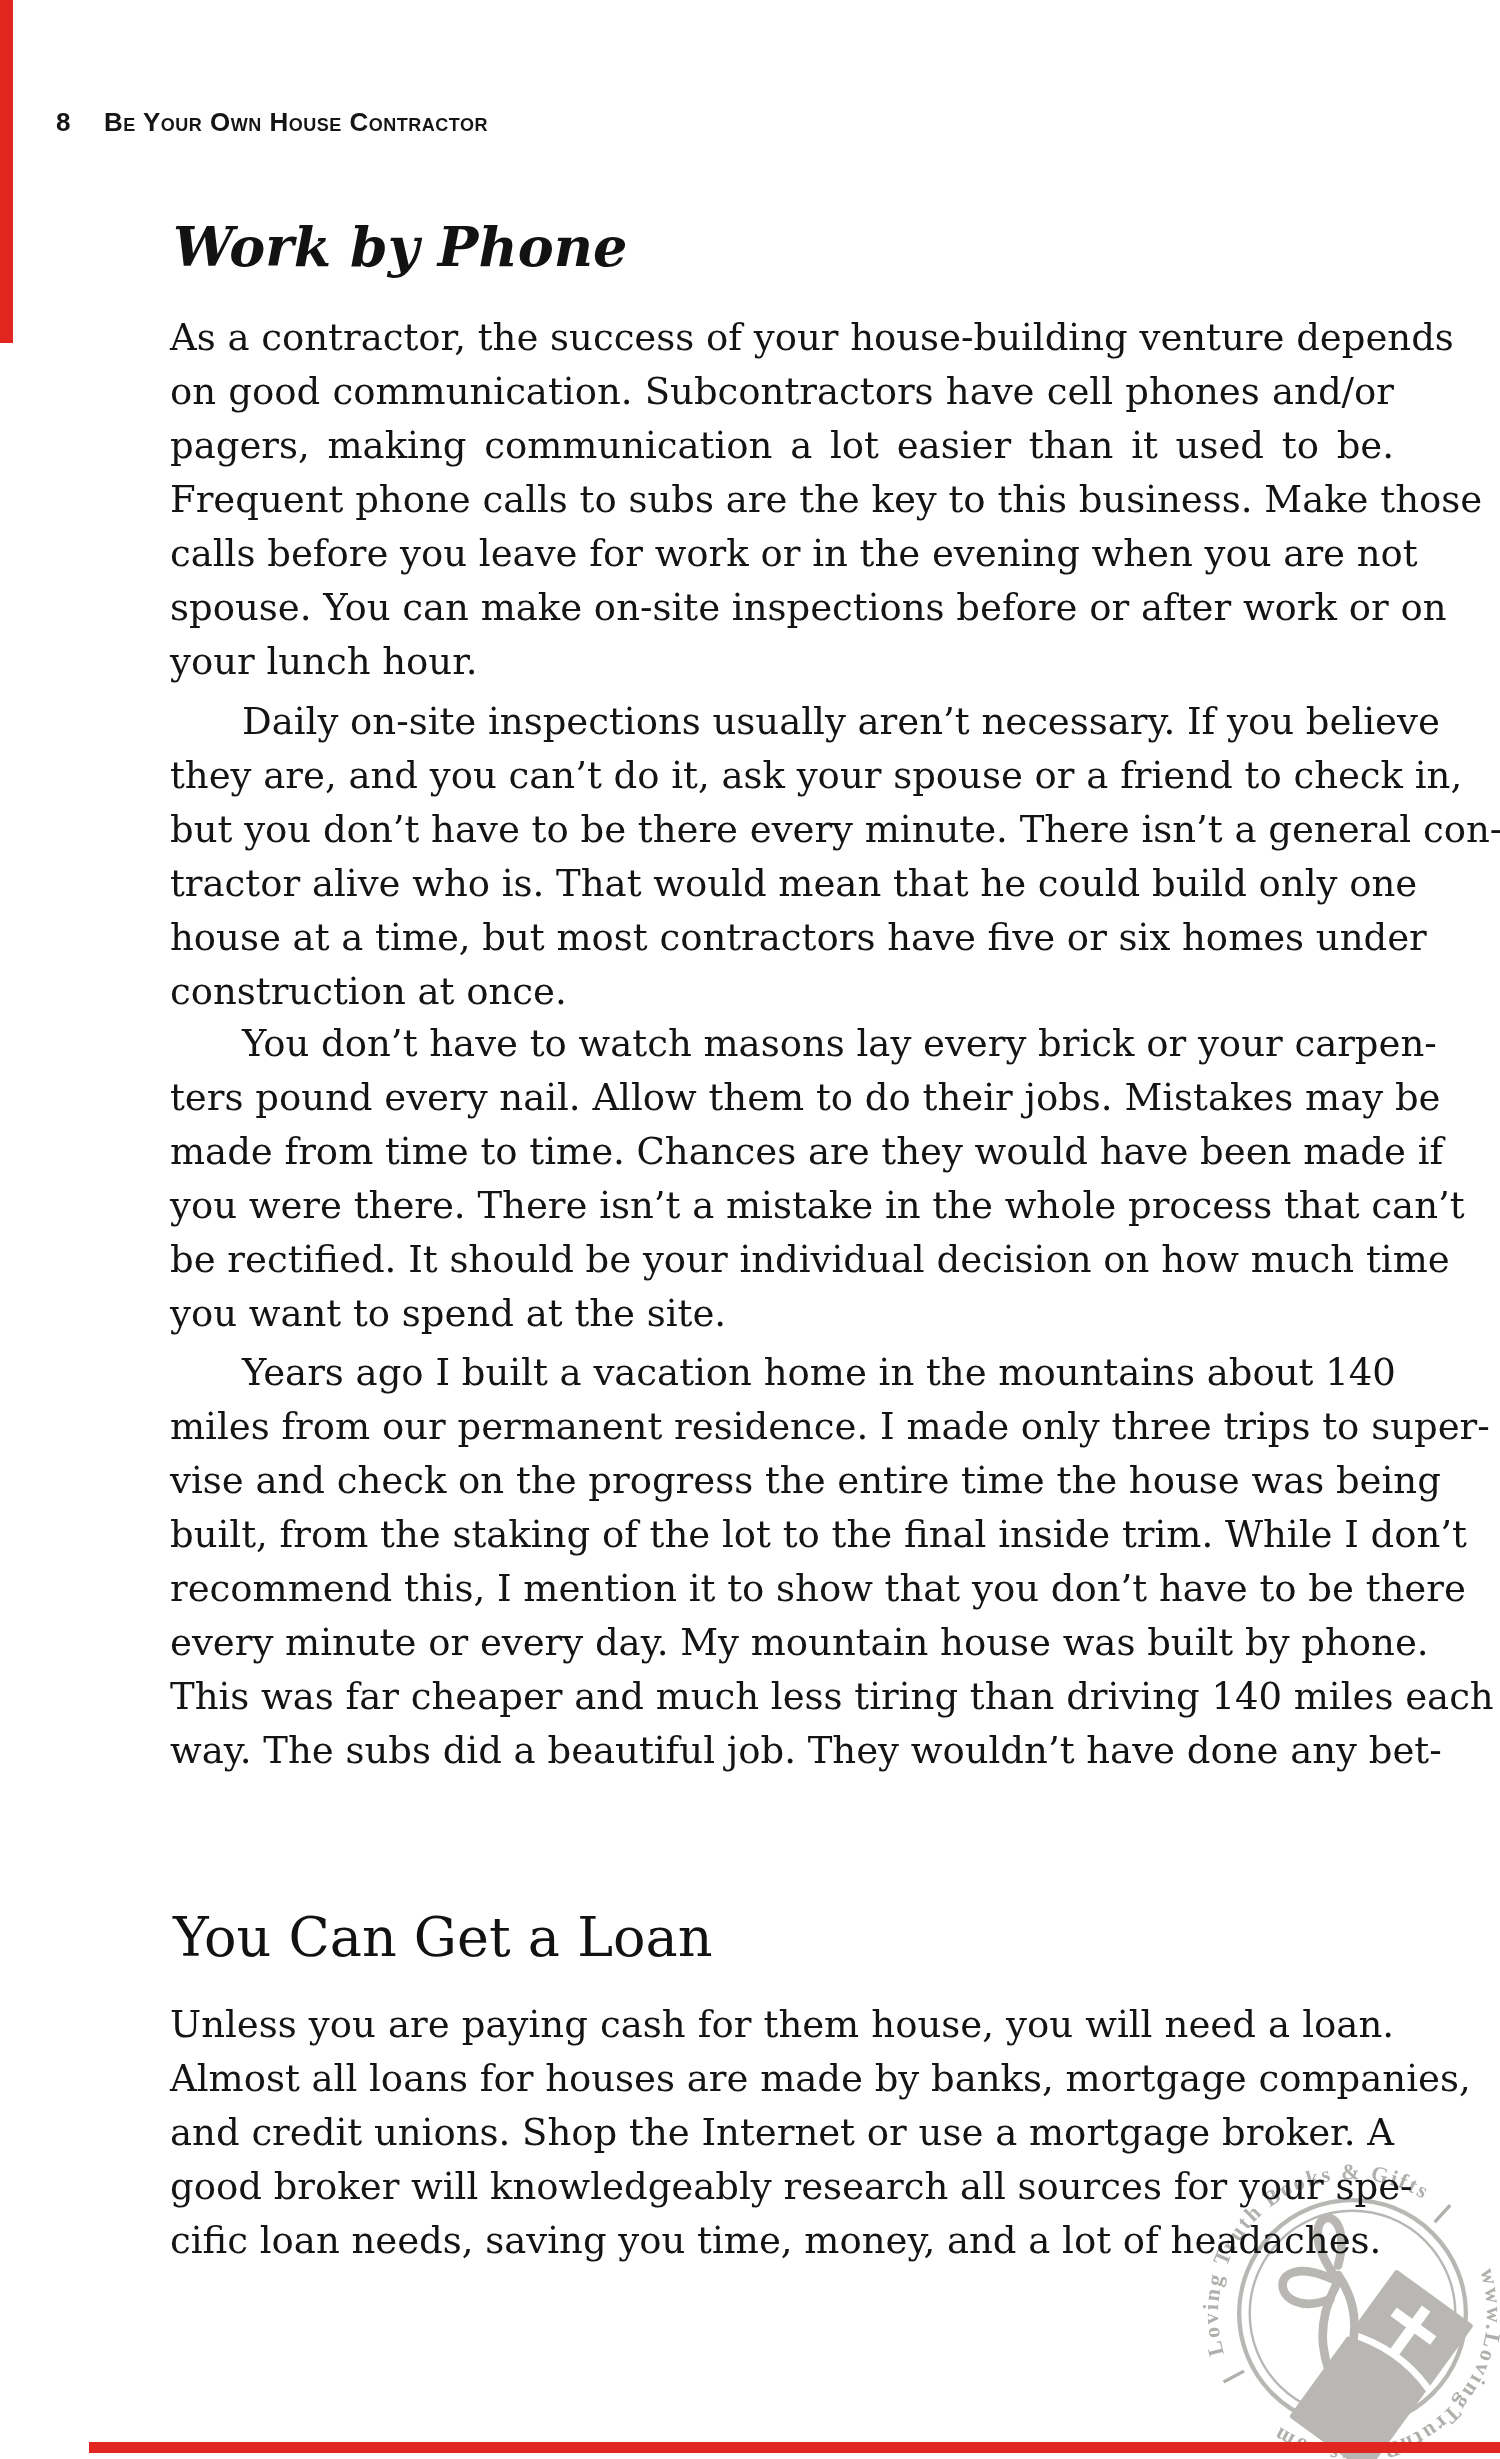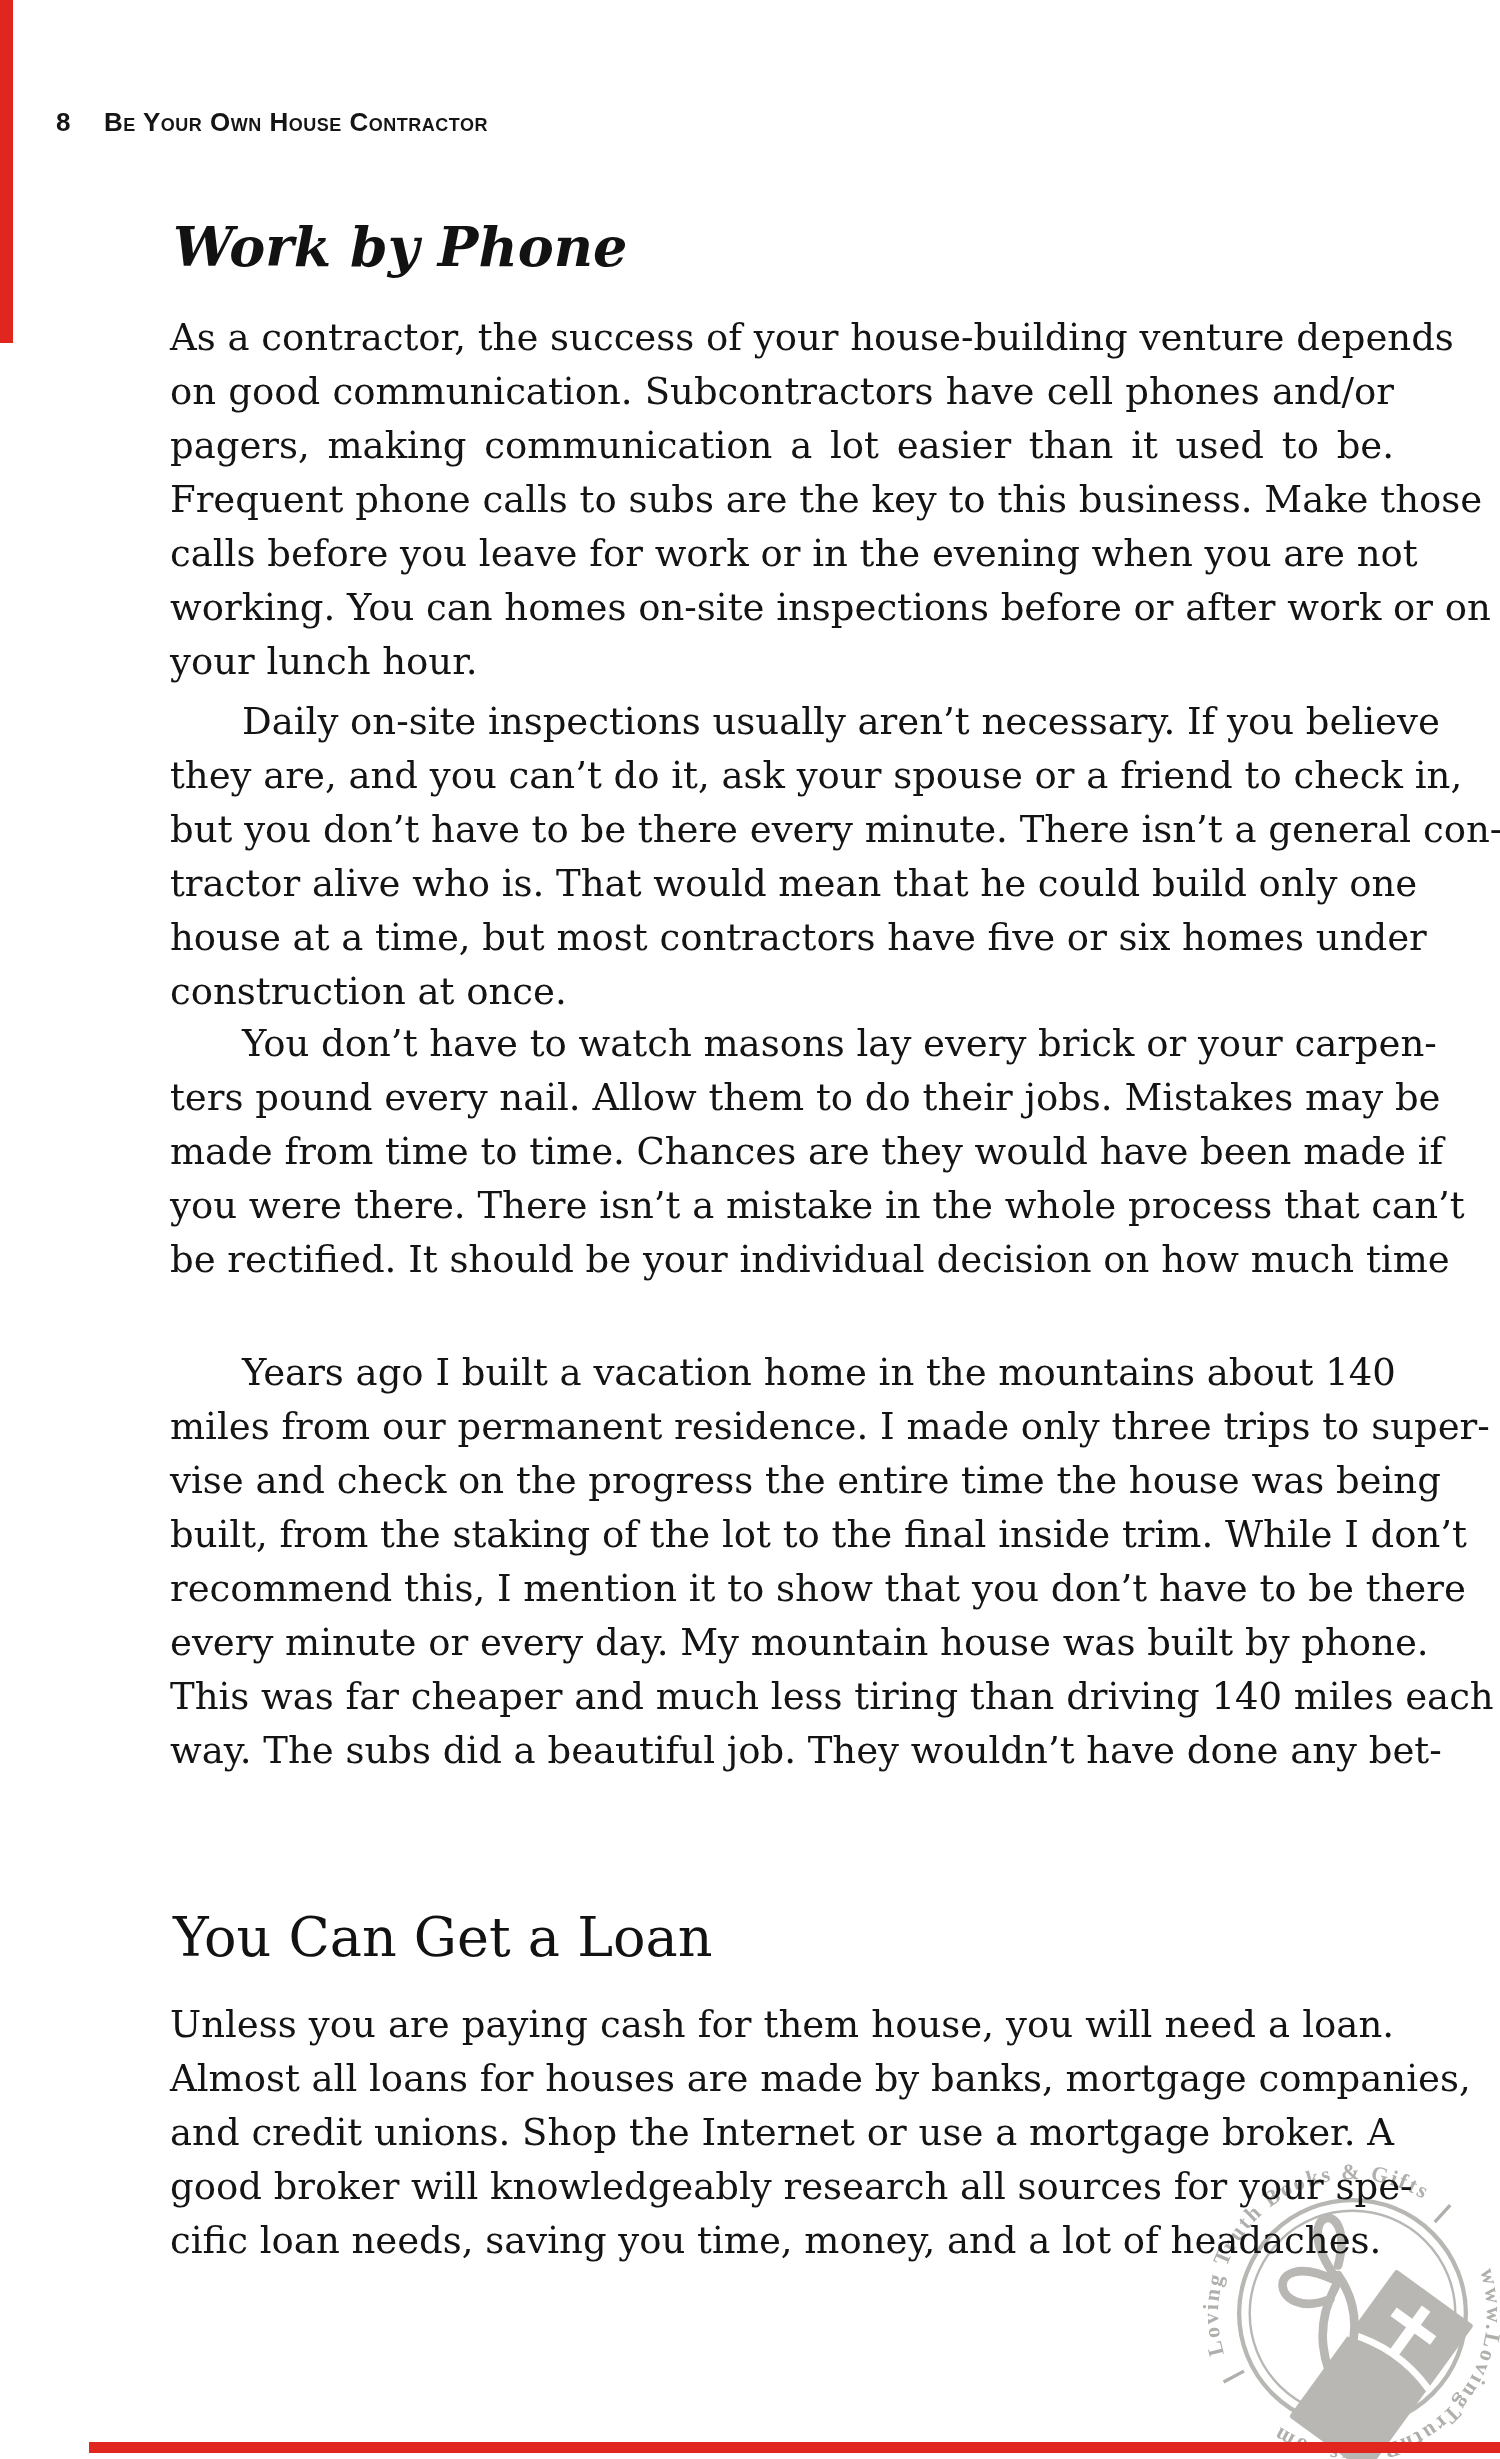--- a/index.html
+++ b/index.html
@@ -123,39 +123,40 @@
   </div>
 
   <div class="h-work">Work by Phone</div>
 
   <div class="para p1">
     <div class="bl">As a contractor, the success of your house-building venture depends</div>
     <div class="bl">on good communication. Subcontractors have cell phones and/or</div>
     <div class="bl">pagers, making communication a lot easier than it used to be.</div>
     <div class="bl">Frequent phone calls to subs are the key to this business. Make those</div>
     <div class="bl">calls before you leave for work or in the evening when you are not</div>
-    <div class="bl">working. You can homes on-site inspections before or after work or on</div>
+    <div class="bl">spouse. You can make on-site inspections before or after work or on</div>
     <div class="bl end">your lunch hour.</div>
   </div>
 
   <div class="para p2">
     <div class="bl ind">Daily on-site inspections usually aren’t necessary. If you believe</div>
     <div class="bl">they are, and you can’t do it, ask your spouse or a friend to check in,</div>
     <div class="bl">but you don’t have to be there every minute. There isn’t a general con-</div>
     <div class="bl">tractor alive who is. That would mean that he could build only one</div>
     <div class="bl">house at a time, but most contractors have five or six homes under</div>
     <div class="bl end">construction at once.</div>
   </div>
 
   <div class="para p3">
     <div class="bl ind">You don’t have to watch masons lay every brick or your carpen-</div>
     <div class="bl">ters pound every nail. Allow them to do their jobs. Mistakes may be</div>
     <div class="bl">made from time to time. Chances are they would have been made if</div>
     <div class="bl">you were there. There isn’t a mistake in the whole process that can’t</div>
     <div class="bl">be rectified. It should be your individual decision on how much time</div>
+    <div class="bl end">you want to spend at the site.</div>
   </div>
 
   <div class="para p4">
     <div class="bl ind">Years ago I built a vacation home in the mountains about 140</div>
     <div class="bl">miles from our permanent residence. I made only three trips to super-</div>
     <div class="bl">vise and check on the progress the entire time the house was being</div>
     <div class="bl">built, from the staking of the lot to the final inside trim. While I don’t</div>
     <div class="bl">recommend this, I mention it to show that you don’t have to be there</div>
     <div class="bl">every minute or every day. My mountain house was built by phone.</div>
     <div class="bl">This was far cheaper and much less tiring than driving 140 miles each</div>

